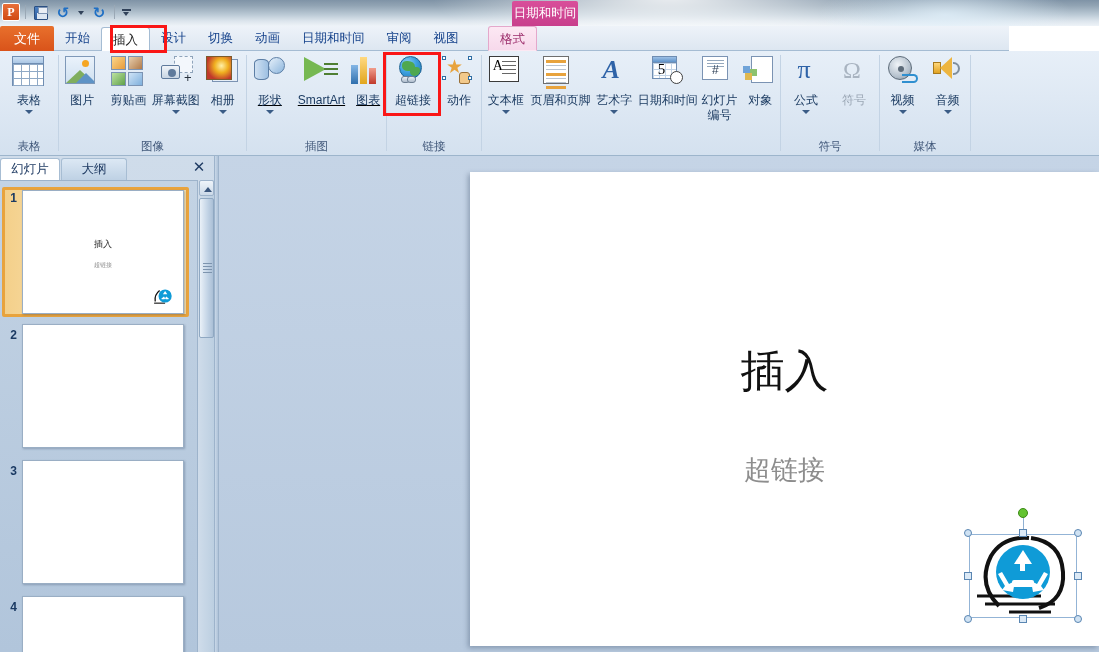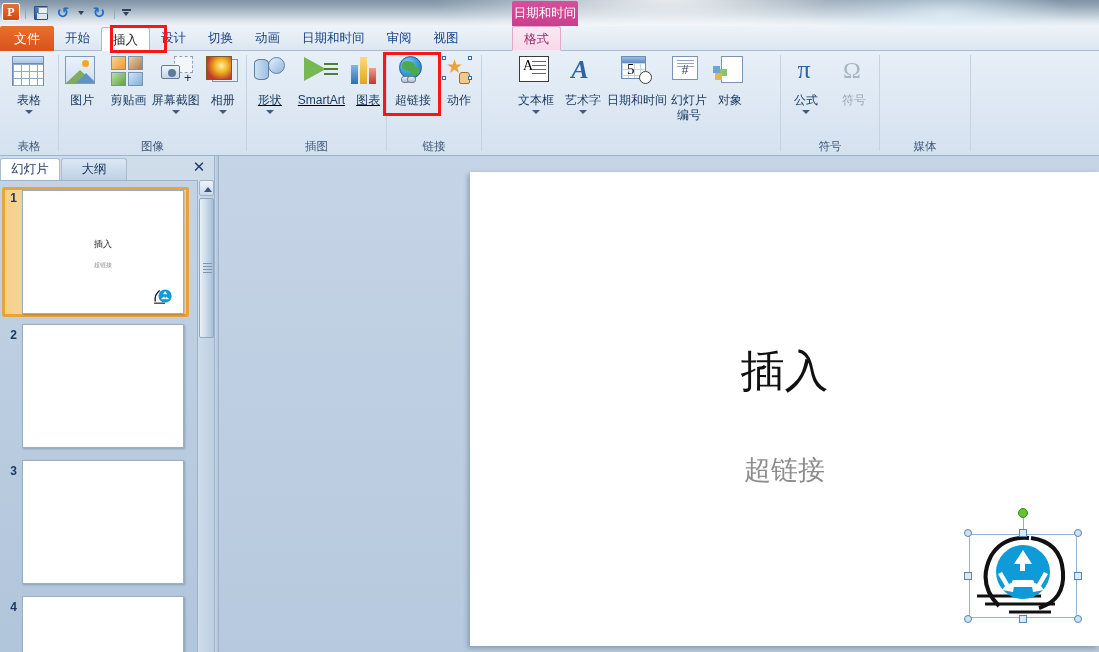--- a/index.html
+++ b/index.html
@@ -63,21 +63,21 @@
   }
   .ctxTabHdr {
     position: absolute; left: 512px; top: 1px; width: 66px; height: 25px;
     background: linear-gradient(180deg,#d94e9a 0%, #c83f8c 100%);
     border-radius: 2px 2px 0 0;
     color: #fff; font-size: 12.5px; text-align: center; line-height: 24px;
   }
 
   
   .tabstrip {
-    position: absolute; left: 0; top: 26px; width: 1099px; height: 25px;
+    position: absolute; left: 0; top: 26px; width: 1009px; height: 25px;
     background: linear-gradient(180deg,#eef3f9 0%, #dde7f1 100%);
     border-bottom: 1px solid #a5bcd3;
   }
   .tabs { position: absolute; left: 0; top: 0; display: flex; align-items: flex-end; height: 25px; }
   .tab {
     height: 25px; line-height: 25px; padding: 0 11px; font-size: 12.5px; color: #15428b;
     white-space: nowrap; cursor: default; position: relative;
   }
   .tab-file {
     background: linear-gradient(180deg,#e8702c 0%, #d9531a 100%);
@@ -85,21 +85,21 @@
   }
   .tab-active {
     background: #fff; border: 1px solid #a5bcd3; border-bottom: 1px solid #fff;
     border-radius: 3px 3px 0 0; color: #1a1a1a; line-height: 24px; margin-bottom: -1px;
   }
   .tab-ctx {
     background: linear-gradient(180deg,#fce8f3 0%, #f7d9eb 100%);
     color: #9c2d6b; border: 1px solid #e4a8cb; border-bottom: 1px solid #fce8f3;
     border-radius: 3px 3px 0 0; margin-bottom: -1px; line-height: 24px;
   }
-  .tab-ctx-left { position: absolute; left: 512px; top: 0; }
+  .tab-ctx-left { position: absolute; left: 488px; top: 0; }
 
   
   .ribbon {
     position: absolute; left: 0; top: 51px; width: 1099px; height: 105px;
     background: linear-gradient(180deg,#e7eff8 0%, #dfe9f4 45%, #d4e1ef 100%);
     border-bottom: 1px solid #9db5cc;
   }
   .group { position: absolute; top: 0; height: 105px; }
   .group-body {
     height: 83px; display: flex; align-items: flex-start; padding-top: 3px; justify-content: center;
@@ -549,20 +549,34 @@
                   <i></i>
                   <i></i>
                   <i></i>
                   <i></i>
                 </div>
               </div>
           </div>
           <div class="lbl">文本框</div>
           <div class="caret"></div>
         </div>
+        <div class="btn" style="width:62px">
+          <div class="iconbox">
+            <div class="ic-hdrftr">
+                <i></i>
+                <i class="g"></i>
+                <i class="g"></i>
+                <i></i>
+                <i class="g"></i>
+                <i class="g"></i>
+                <i></i>
+              </div>
+          </div>
+          <div class="lbl">页眉和页脚</div>
+        </div>
         <div class="btn" style="width:46px">
           <div class="iconbox">
               <div class="ic-wordart">A</div>
             </div>
           <div class="lbl">艺术字</div>
           <div class="caret"></div>
         </div>
         <div class="btn" style="width:62px">
           <div class="iconbox">
             <div class="ic-datetime">
@@ -618,20 +632,43 @@
               <div class="ic-omega">Ω</div>
             </div>
           <div class="lbl">符号</div>
         </div>
       </div>
       <div class="group-label">符号</div>
     </div>
     <div class="group-sep" style="left:879px;"></div>
 
     <div class="group" style="left:880px; width:90px;">
+      <div class="group-body" style="gap:0;">
+        <div class="btn" style="width:45px">
+          <div class="iconbox">
+            <div class="ic-video">
+                <div class="reel"></div>
+                <div class="film"></div>
+              </div>
+          </div>
+          <div class="lbl">视频</div>
+          <div class="caret"></div>
+        </div>
+        <div class="btn" style="width:45px">
+          <div class="iconbox">
+            <div class="ic-audio">
+                <div class="sp"></div>
+                <div class="cone"></div>
+                <div class="wv"></div>
+              </div>
+          </div>
+          <div class="lbl">音频</div>
+          <div class="caret"></div>
+        </div>
+      </div>
       <div class="group-label">媒体</div>
     </div>
     <div class="group-sep" style="left:970px;"></div>
   </div>
 
   <div class="redbox" style="left:110px; top:25px; width:57px; height:28px;"></div>
   <div class="redbox" style="left:383px; top:52px; width:58px; height:64px;"></div>
 
   <div class="pane">
     <div class="pane-tabs">

